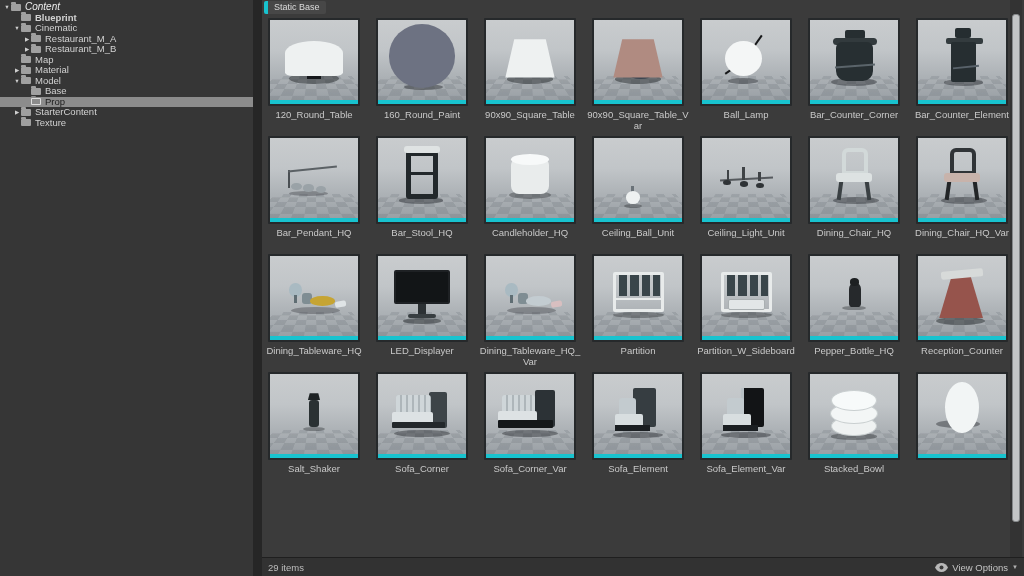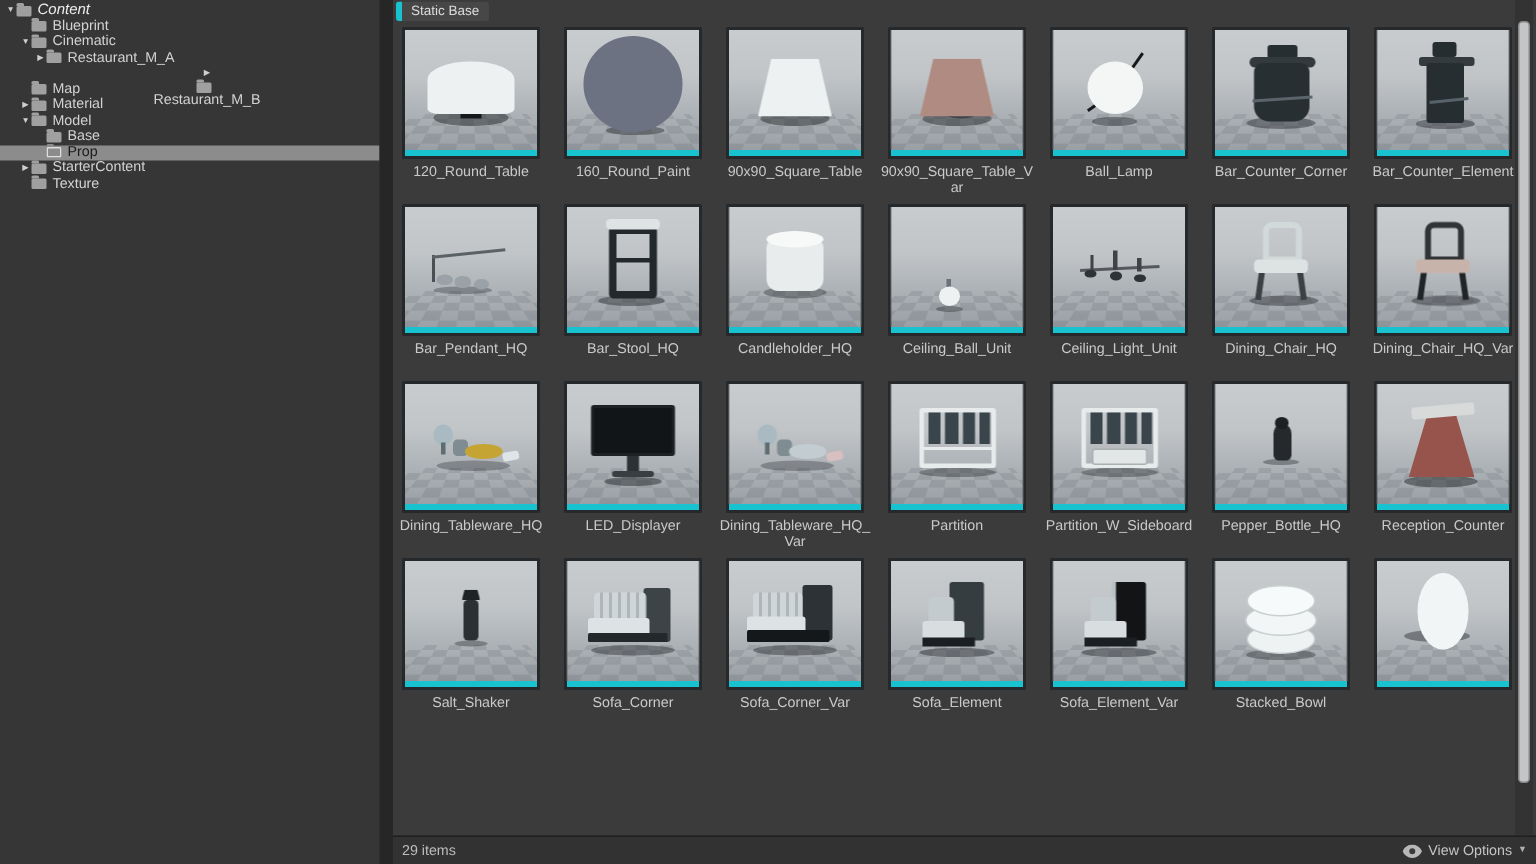--- a/index.html
+++ b/index.html
@@ -108,36 +108,36 @@
 </head>
 <body>
 
 <div class="sidebar">
   <div class="tree">
       <div class="tree-row root" style="padding-left: 3px; font-style: italic;">
         <span class="tree-arrow">▼</span>
         <span class="folder"></span>
         <span class="tree-label">Content</span>
       </div>
-      <div class="tree-row" style="padding-left: 13px;">
+      <div class="tree-row" style="padding-left: 13px; font-weight: bold;">
         <span class="tree-arrow"></span>
         <span class="folder"></span>
         <span class="tree-label">Blueprint</span>
       </div>
       <div class="tree-row" style="padding-left: 13px;">
         <span class="tree-arrow">▼</span>
         <span class="folder"></span>
         <span class="tree-label">Cinematic</span>
       </div>
       <div class="tree-row" style="padding-left: 23px;">
         <span class="tree-arrow">▶</span>
         <span class="folder"></span>
         <span class="tree-label">Restaurant_M_A</span>
       </div>
-      <div class="tree-row" style="padding-left: 23px; flex-direction: column;">
+      <div class="tree-row" style="padding-left: 23px;">
         <span class="tree-arrow">▶</span>
         <span class="folder"></span>
         <span class="tree-label">Restaurant_M_B</span>
       </div>
       <div class="tree-row" style="padding-left: 13px;">
         <span class="tree-arrow"></span>
         <span class="folder"></span>
         <span class="tree-label">Map</span>
       </div>
       <div class="tree-row" style="padding-left: 13px;">

